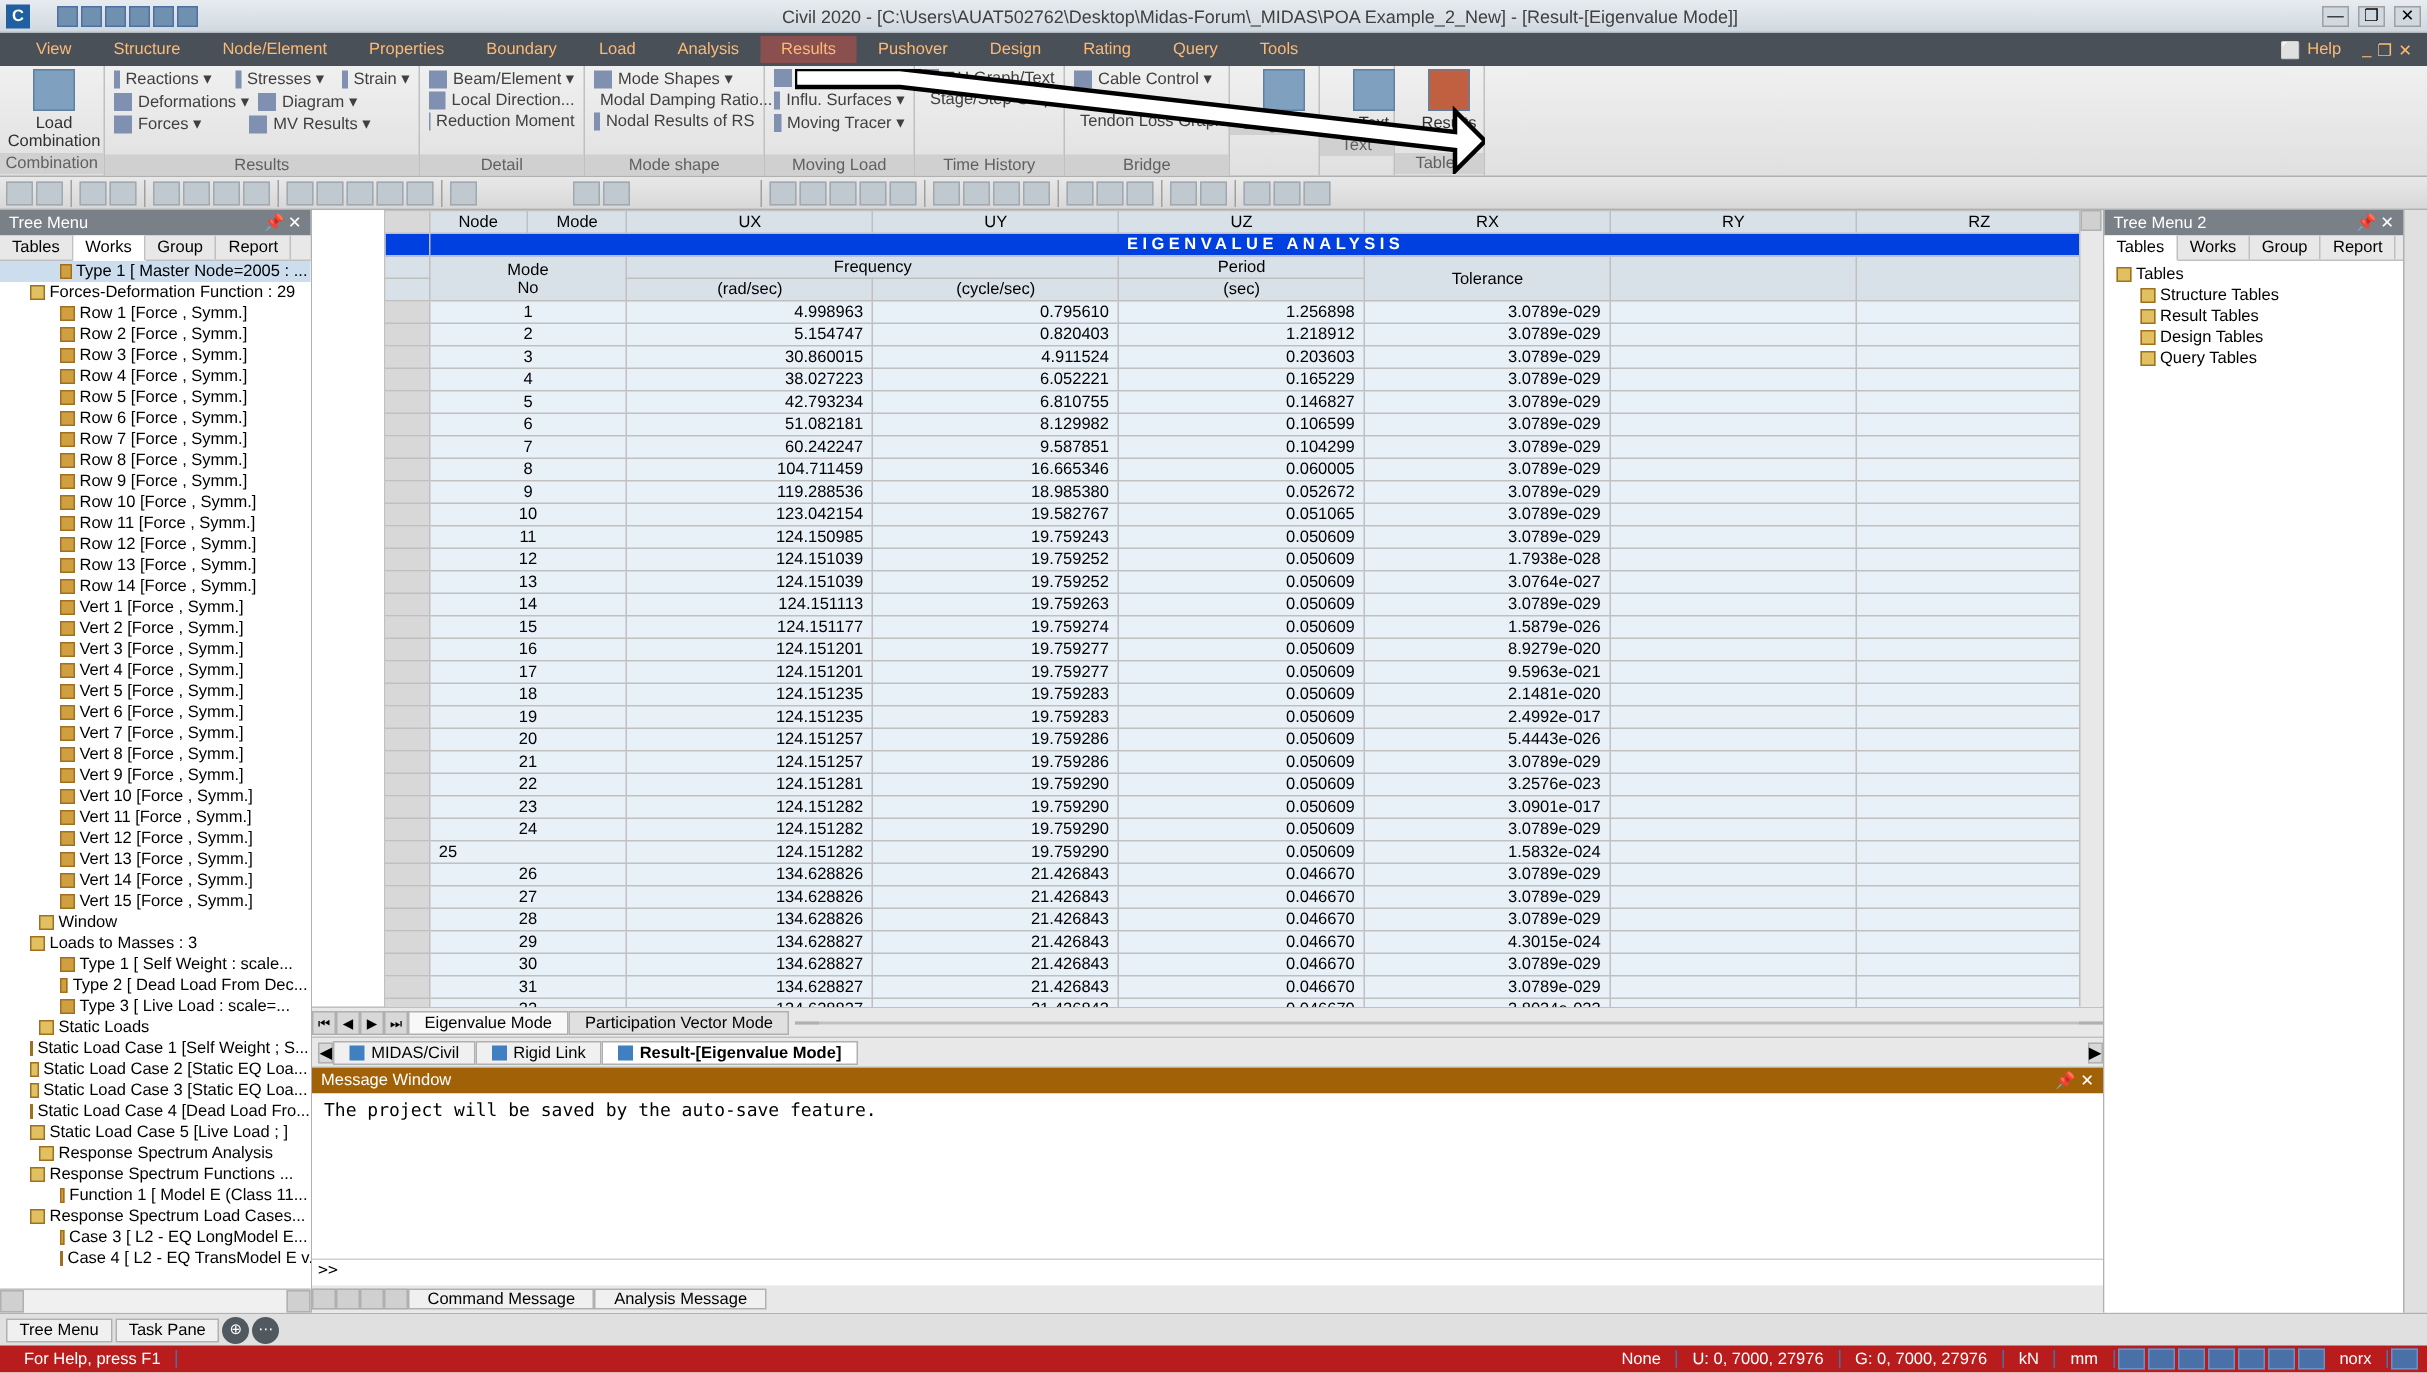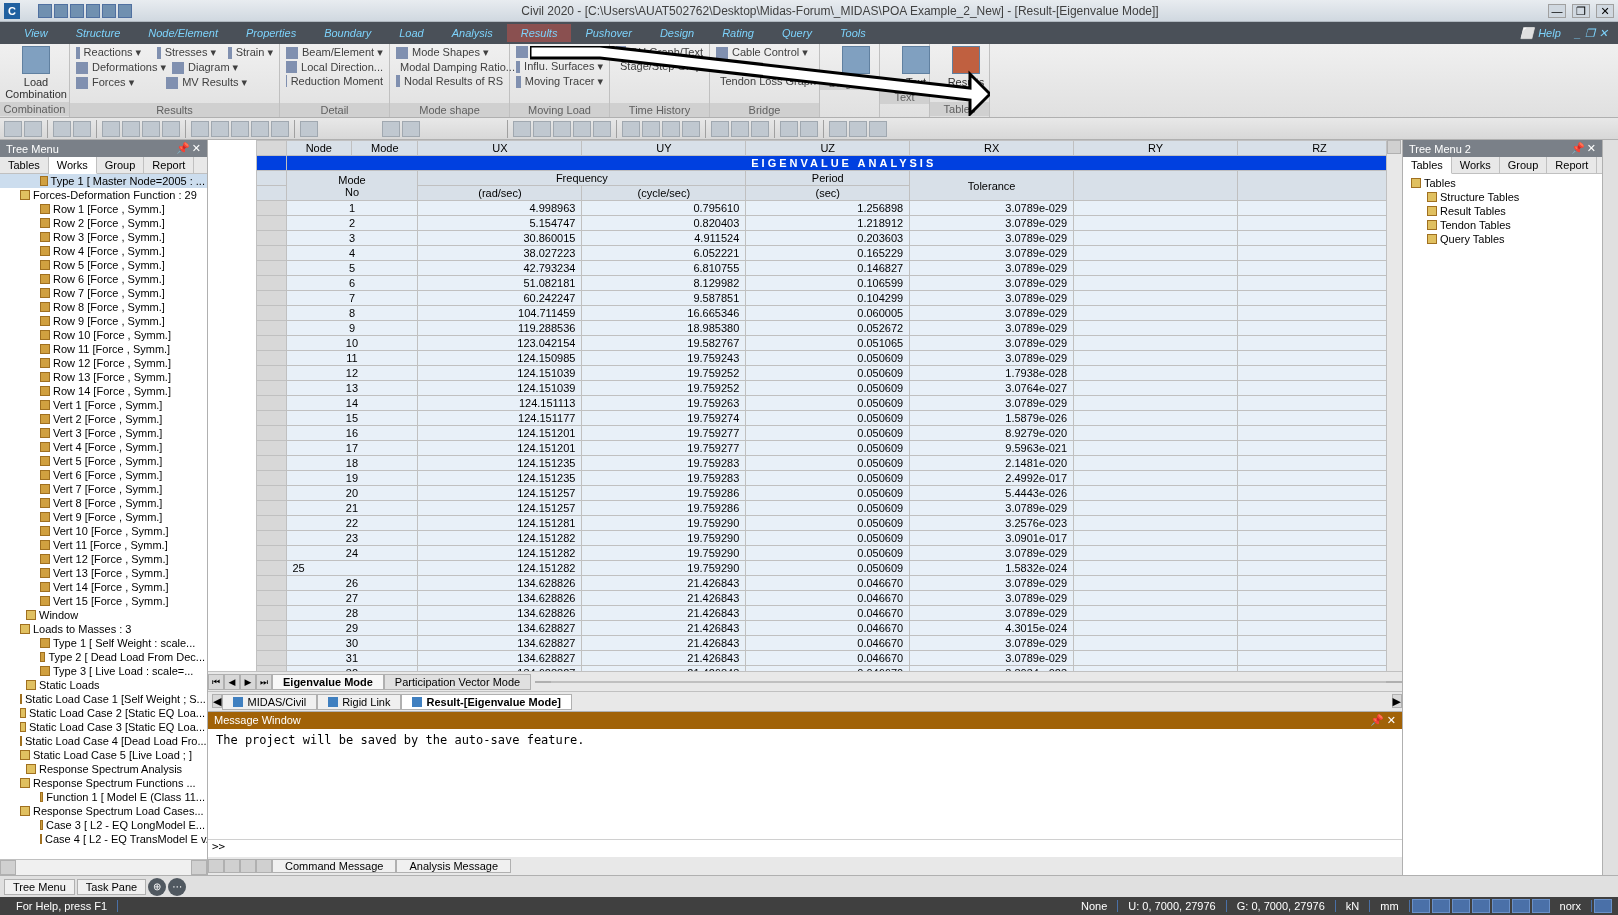--- a/index.html
+++ b/index.html
@@ -8,21 +8,21 @@
 
 .titlebar { height: 22px; background: linear-gradient(#e8ecf0, #d0d8e0); display: flex; align-items: center; padding: 0 4px; border-bottom: 1px solid #b0b8c0; }
 .titlebar .qat { display: flex; gap: 2px; margin-left: 18px; }
 .titlebar .icon-btn { width: 14px; height: 14px; background: #7090b0; border: 1px solid #5070a0; }
 .app-logo { width: 16px; height: 16px; background: #2060a0; color:#fff; text-align:center; line-height:16px; font-weight:bold; }
 .titlebar .title { flex: 1; text-align: center; color: #404040; font-size: 12px; }
 .titlebar .winctl { display: flex; gap: 6px; }
 .titlebar .winctl span { width: 18px; height: 14px; border: 1px solid #a0a0a0; background: #d0d8e0; text-align:center; line-height:12px; }
 
 
-.menubar { height: 22px; background: #4a5058; display: flex; align-items: center; padding: 0 10px; color: #7dd3fc; font-size: 12px; font-style: italic; }
+.menubar { height: 22px; background: #4a5058; display: flex; align-items: center; padding: 0 10px; color: #fdba74; font-size: 12px; }
 .menubar .mitem { padding: 3px 14px; cursor: pointer; }
 .menubar .mitem.active { background: #8a5050; }
 .menubar .spacer { flex: 1; }
 .menubar .right { display:flex; align-items:center; gap:4px; }
 
 
 .ribbon { height: 74px; background: linear-gradient(#f0f0f0, #e0e0e0); border-bottom: 1px solid #b0b0b0; display: flex; position:relative; }
 .ribbon-group { border-right: 1px solid #c0c0c0; padding: 2px 6px; display: flex; flex-direction: column; font-size: 11px; }
 .ribbon-group .rows { display:flex; flex-direction:column; gap:2px; flex:1; }
 .ribbon-group .row { display:flex; gap:4px; align-items:center; white-space:nowrap; color:#404040; }
@@ -64,21 +64,21 @@
 .grid { border-collapse:collapse; width:100%; }
 .grid th, .grid td { border:1px solid #c0c0c0; padding:1px 6px; font-size:11px; text-align:right; background:#e8f0f8; height:14px; }
 .grid th { background:#d8e0e8; text-align:center; font-weight:normal; }
 .grid .rowhdr { background:#d8d8d8; width:18px; }
 .grid .banner td { background:#0040e0; color:#fff; text-align:center; font-weight:bold; letter-spacing:3px; }
 .grid .subhdr td { background:#d8e0e8; text-align:center; }
 .col-node{width:40px;} .col-mode{width:40px;} .col-ux{width:100px;} .col-uy{width:100px;} .col-uz{width:100px;} .col-rx{width:100px;} .col-ry{width:100px;} .col-rz{width:100px;}
 .sheet-tabs { height:20px; background:#e8e8e8; border-top:1px solid #c0c0c0; display:flex; align-items:center; }
 .sheet-tabs .nav { display:flex; }
 .sheet-tabs .nav span { width:16px; height:16px; border:1px solid #b0b0b0; background:#d8d8d8; text-align:center; line-height:14px; font-size:9px; cursor:pointer; }
-.sheet-tabs .stab { background:#f8f8f8; border:1px solid #b0b0b0; padding:1px 10px; font-size:11px; cursor:pointer; font-weight:bold; }
+.sheet-tabs .stab { background:#f8f8f8; border:1px solid #b0b0b0; padding:1px 10px; font-size:11px; cursor:pointer; font-weight:normal; }
 .sheet-tabs .stab.inactive { background:#e0e0e0; font-weight:normal; }
 .sheet-tabs .hscroll { flex:1; background:#e8e8e8; margin-left:4px; display:flex; }
 .sheet-tabs .hscroll .tr { flex:1; background:#f0f0f0; border:1px solid #c0c0c0;}
 .sheet-tabs .hscroll .sb { width:16px; background:#d0d0d0; border:1px solid #b0b0b0;}
 
 .doc-tabs { height:20px; background:#e8e8e8; border-top:1px solid #c0c0c0; display:flex; align-items:center; padding-left:4px; }
 .doc-tabs .nav span { width:14px; height:14px; border:1px solid #b0b0b0; background:#d8d8d8; text-align:center; cursor:pointer; }
 .doc-tabs .dtab { background:#f0f0f0; border:1px solid #b0b0b0; padding:1px 10px; font-size:11px; cursor:pointer; display:flex; align-items:center; gap:4px; }
 .doc-tabs .dtab .dic { width:10px; height:10px; background:#4080c0; }
 .doc-tabs .dtab.active { background:#fff; font-weight:bold; }
@@ -96,21 +96,21 @@
 
 .right-panel { width:200px; background:#f8f8f8; border-left:1px solid #b0b0b0; display:flex; flex-direction:column; }
 .right-tree { flex:1; background:#fff; padding:2px; }
 
 
 .bottom-tabs { height:22px; background:#e0e0e0; border-top:1px solid #b0b0b0; display:flex; align-items:center; padding:0 4px; gap:2px; }
 .bottom-tabs .btab { background:#f0f0f0; border:1px solid #b0b0b0; padding:1px 8px; font-size:11px; cursor:pointer; }
 .bottom-tabs .circ { width:18px; height:18px; border-radius:50%; background:#505860; color:#fff; text-align:center; line-height:18px; font-size:10px; }
 
 
-.statusbar { height:18px; background:#404040; color:#fff; display:flex; align-items:center; padding:0 6px; font-size:11px; }
+.statusbar { height:18px; background:#b91c1c; color:#fff; display:flex; align-items:center; padding:0 6px; font-size:11px; }
 .statusbar .cell { padding:0 10px; border-right:1px solid #4a70a8; }
 .statusbar .spacer { flex:1; }
 .statusbar .sb-btn { width:18px; height:14px; background:#4a70a8; border:1px solid #6a90c8; margin-left:2px; }
 
 .vscroll { position:absolute; right:0; top:0; bottom:0; width:16px; background:#e8e8e8; border-left:1px solid #c0c0c0; }
 .vscroll .vb { width:14px; height:14px; background:#d0d0d0; border:1px solid #b0b0b0; }
 </style>
 </head>
 <body>
 
@@ -1002,21 +1002,21 @@
         <div class="tree-item l1" style="padding-left: 22px;">
           <span class="tic folder"></span>
           <span>Structure Tables</span>
         </div>
         <div class="tree-item l1" style="padding-left: 22px;">
           <span class="tic folder"></span>
           <span>Result Tables</span>
         </div>
         <div class="tree-item l1" style="padding-left: 22px;">
           <span class="tic folder"></span>
-          <span>Tendon Tables</span>
+          <span>Design Tables</span>
         </div>
         <div class="tree-item l1" style="padding-left: 22px;">
           <span class="tic folder"></span>
           <span>Query Tables</span>
         </div>
       </div>
   </div>
 
   <div style="width:16px;background:#e0e0e0;border-left:1px solid #b0b0b0"></div>
 </div>

